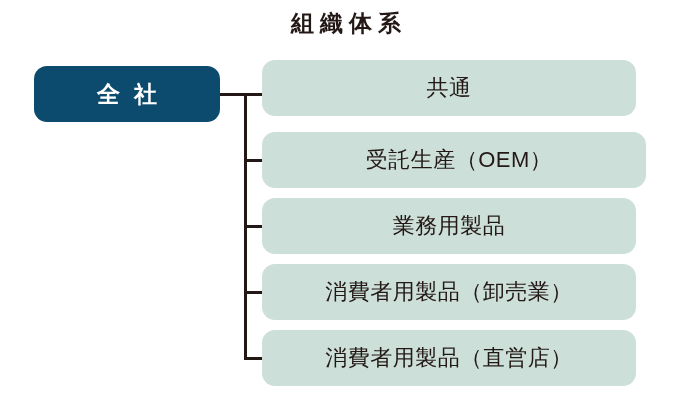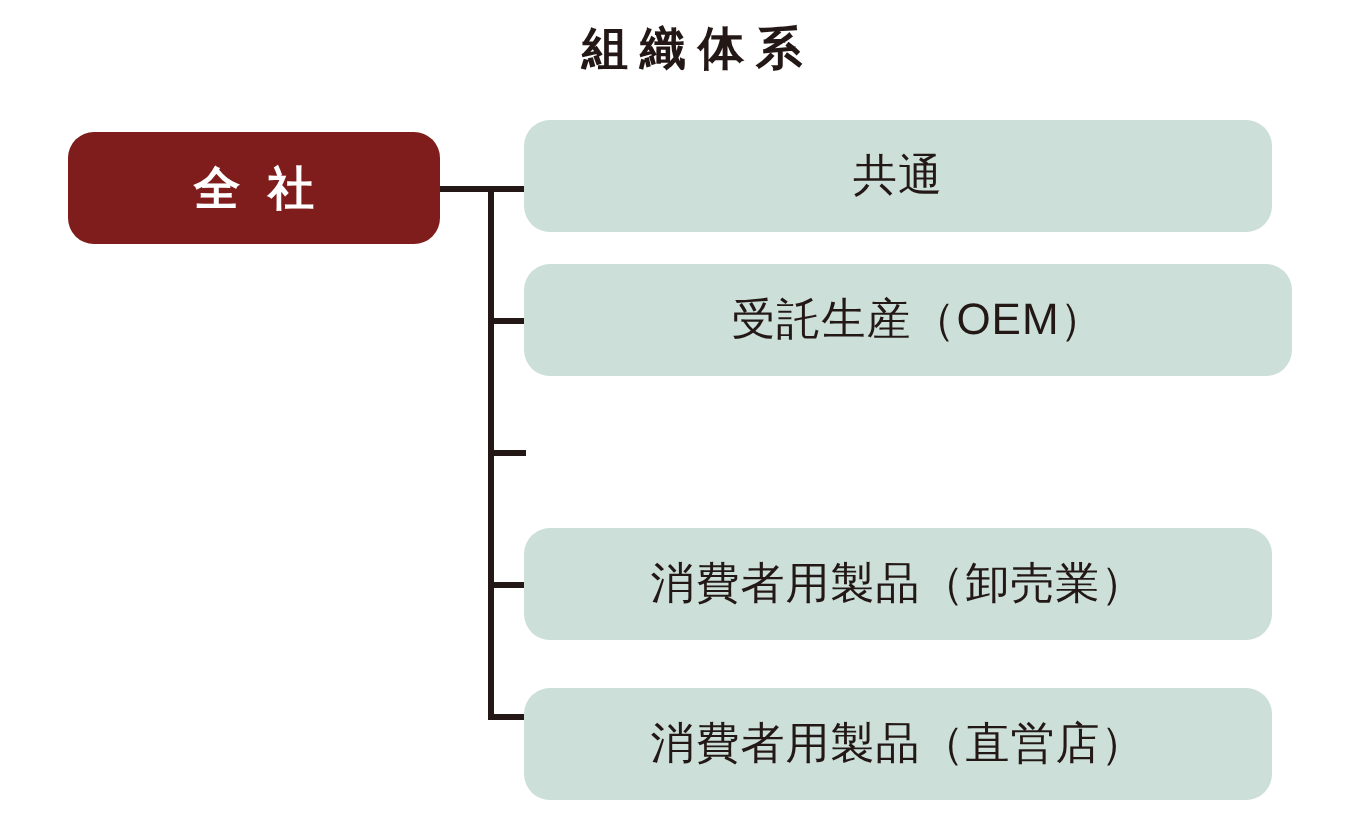--- a/index.html
+++ b/index.html
@@ -27,30 +27,31 @@
     top: 10px;
     width: 180px;
     text-align: center;
     font-size: 23px;
     font-weight: bold;
     color: #231815;
     letter-spacing: 6px;
     text-indent: 6px;
     line-height: 28px;
     white-space: nowrap;
+    font-family: Liberation Serif, serif;
   }
 
   
   .root-node {
     position: absolute;
     left: 34px;
     top: 66px;
     width: 186px;
     height: 56px;
-    background: #7f1d1d;
+    background: #0c4a6e;
     border-radius: 13px;
     display: flex;
     align-items: center;
     justify-content: center;
   }
   .root-node-label {
     font-size: 23px;
     font-weight: bold;
     color: #ffffff;
     letter-spacing: 14px;
@@ -114,22 +115,25 @@
   </div>
 
   <div class="child-node" style="top:60px;">
     <span class="child-node-label">共通</span>
   </div>
 
   <div class="child-node" style="top:132px;padding-left:10px;">
     <span class="child-node-label">受託生産（OEM）</span>
   </div>
 
+  <div class="child-node" style="top:198px;">
+    <span class="child-node-label">業務用製品</span>
+  </div>
 
   <div class="child-node" style="top:264px;">
     <span class="child-node-label">消費者用製品（卸売業）</span>
   </div>
 
-  <div class="child-node" style="top:344px;">
+  <div class="child-node" style="top:330px;">
     <span class="child-node-label">消費者用製品（直営店）</span>
   </div>
 
 </div>
 
 </body></html>

